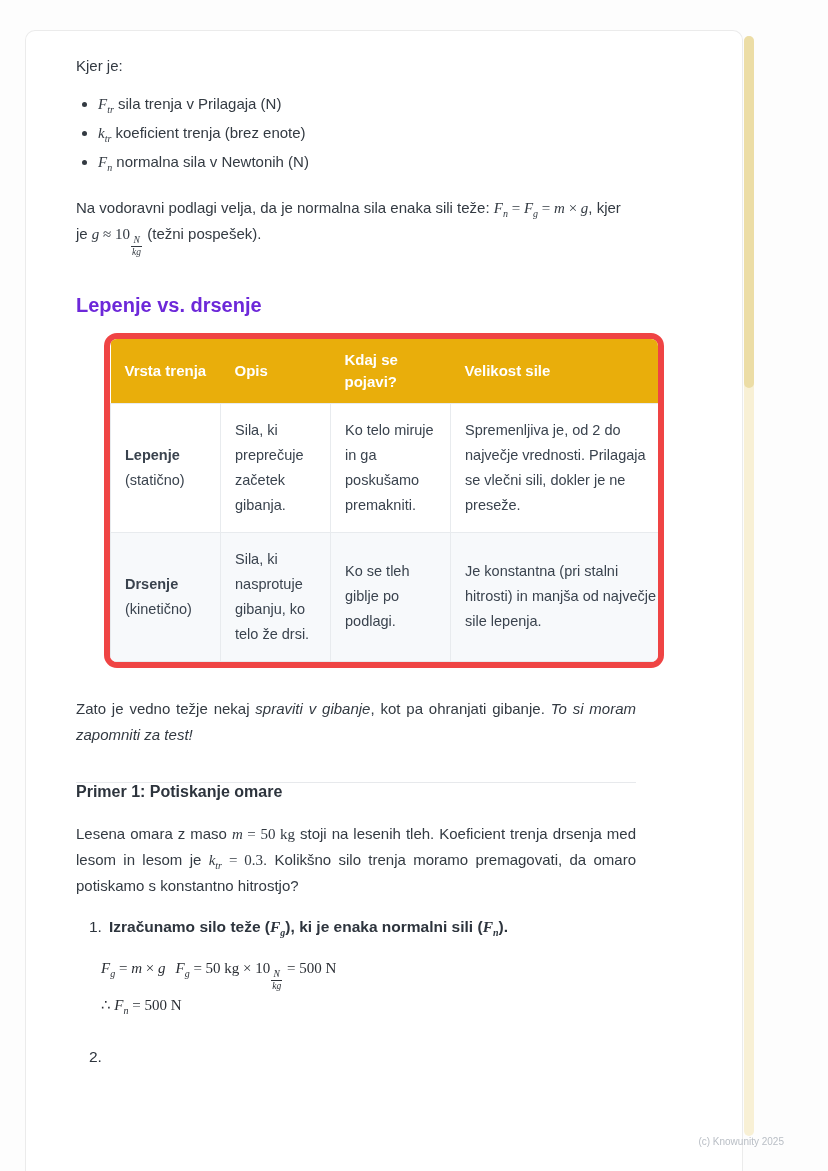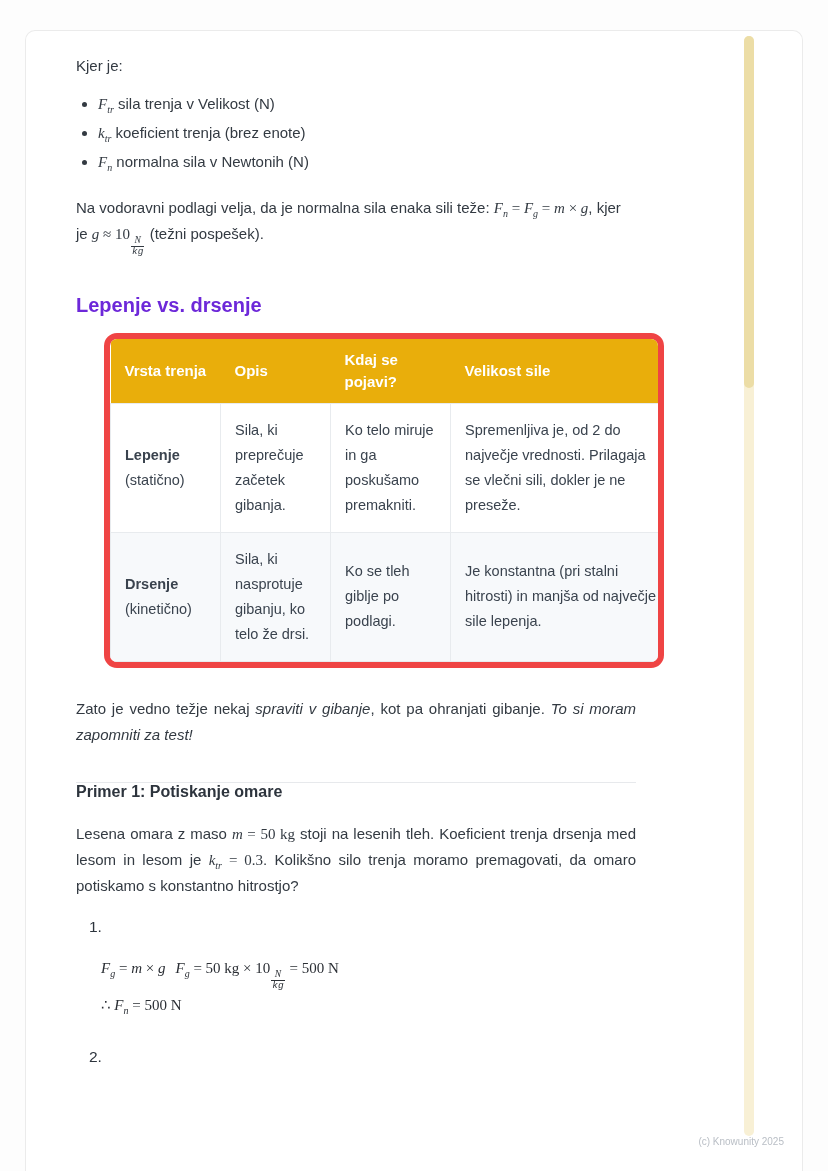--- a/index.html
+++ b/index.html
@@ -7,21 +7,21 @@
   body {
     background:#fdfdfd;
     font-family:"Liberation Sans", sans-serif;
     color:#333a42;
     position:relative;
     overflow:hidden;
   }
   .page-card {
     position:absolute;
     left:25px; top:30px;
-    width:778px; height:1141px;
+    width:718px; height:1141px;
     background:#ffffff;
     border:1px solid #ebebeb;
     border-bottom:none;
     border-radius:10px 10px 0 0;
   }
   .content {
     position:absolute;
     left:50px; top:24px;
     width:560px;
   }
@@ -31,21 +31,21 @@
   .para { font-size:15px; line-height:26px; margin-bottom:36px; }
   .justify { text-align:justify; }
   .math { font-family:"Liberation Serif", serif; font-style:normal; }
   .math i { font-style:italic; }
   .math sub, sub.msub { font-size:10px; font-style:italic; font-family:"Liberation Serif", serif; line-height:0; }
   .frac {
     display:inline-flex; flex-direction:column; align-items:center;
     font-size:9.5px; line-height:1.15; vertical-align:-4px;
     margin:0 1px; font-style:italic; font-family:"Liberation Serif", serif;
   }
-  .frac .den { border-top:1px solid currentColor; padding:0 1px;font-family:Liberation Mono, monospace; }
+  .frac .den { border-top:1px solid currentColor; padding:0 1px; }
   h2.gold { font-size:20px; font-weight:700; color:#6d28d9; margin-bottom:16px; }
   h1.gold { font-size:23px; font-weight:700; color:#e6aa0b; margin:34px 0 26px 0; }
   .table-wrap { width:560px; border:6px solid #ef4444; border-radius:13px; overflow:hidden; margin-bottom:28px;margin-left:28px; }
   table.fric { border-collapse:collapse; table-layout:fixed; width:100%; font-size:14.5px; }
   table.fric th {
     background:#e9ae0b; color:#ffffff; font-weight:700; text-align:left;
     padding:10px 14px; line-height:22px; vertical-align:middle; font-size:15px;
   }
   table.fric th.c1 { width:110px; } table.fric th.c2 { width:110px; }
   table.fric th.c3 { width:120px; } table.fric th.c4 { width:220px; }
@@ -82,21 +82,21 @@
 </head>
 <body>
 
 <div class="page-card">
   <div class="content">
 
     <p class="lead">Kjer je:</p>
 
     <ul class="defs">
       <li>
-        <span class="math"><i>F</i><sub>tr</sub></span><span> sila trenja v Velikost (N)</span>
+        <span class="math"><i>F</i><sub>tr</sub></span><span> sila trenja v Prilagaja (N)</span>
       </li>
       <li>
         <span class="math"><i>k</i><sub>tr</sub></span><span> koeficient trenja (brez enote)</span>
       </li>
       <li>
         <span class="math"><i>F</i><sub>n</sub></span><span> normalna sila v Newtonih (N)</span>
       </li>
     </ul>
 
     <p class="para"><span>Na vodoravni podlagi velja, da je normalna sila enaka sili teže: </span><span class="math"><i>F</i><sub>n</sub><span> = </span><i>F</i><sub>g</sub><span> = </span><i>m</i><span> × </span><i>g</i></span><span>, kjer je </span><span class="math"><i>g</i><span> ≈ 10</span><span class="frac">
@@ -139,20 +139,21 @@
 
 
     <h3 class="example-title">Primer 1: Potiskanje omare</h3>
 
     <p class="para justify" style="margin-bottom:16px;"><span>Lesena omara z maso </span><span class="math"><i>m</i><span> = 50 kg</span></span><span> stoji na lesenih tleh. Koeficient trenja drsenja med lesom in lesom je </span><span class="math"><i>k</i><sub>tr</sub><span> = 0.3</span></span><span>. Kolikšno silo trenja moramo premagovati, da omaro potiskamo s konstantno hitrostjo?</span></p>
 
     <ol class="steps">
       <li>
         <div class="step-head">
           <span class="step-num">1.</span>
+          <span class="step-title"><span>Izračunamo silo teže (</span><span class="math"><i>F</i><sub>g</sub></span><span>), ki je enaka normalni sili (</span><span class="math"><i>F</i><sub>n</sub></span><span>).</span></span>
         </div>
         <div class="math-block">
           <div class="math math-line"><i>F</i><sub>g</sub><span> = </span><i>m</i><span> × </span><i>g</i><span class="gap-eq"></span><i>F</i><sub>g</sub><span> = 50 kg × 10</span><span class="frac">
                 <span class="num">N</span>
                 <span class="den">kg</span>
               </span><span> = 500 N</span></div>
           <div class="math math-line"><span>∴ </span><i>F</i><sub>n</sub><span> = 500 N</span></div>
         </div>
       </li>
       <li>

